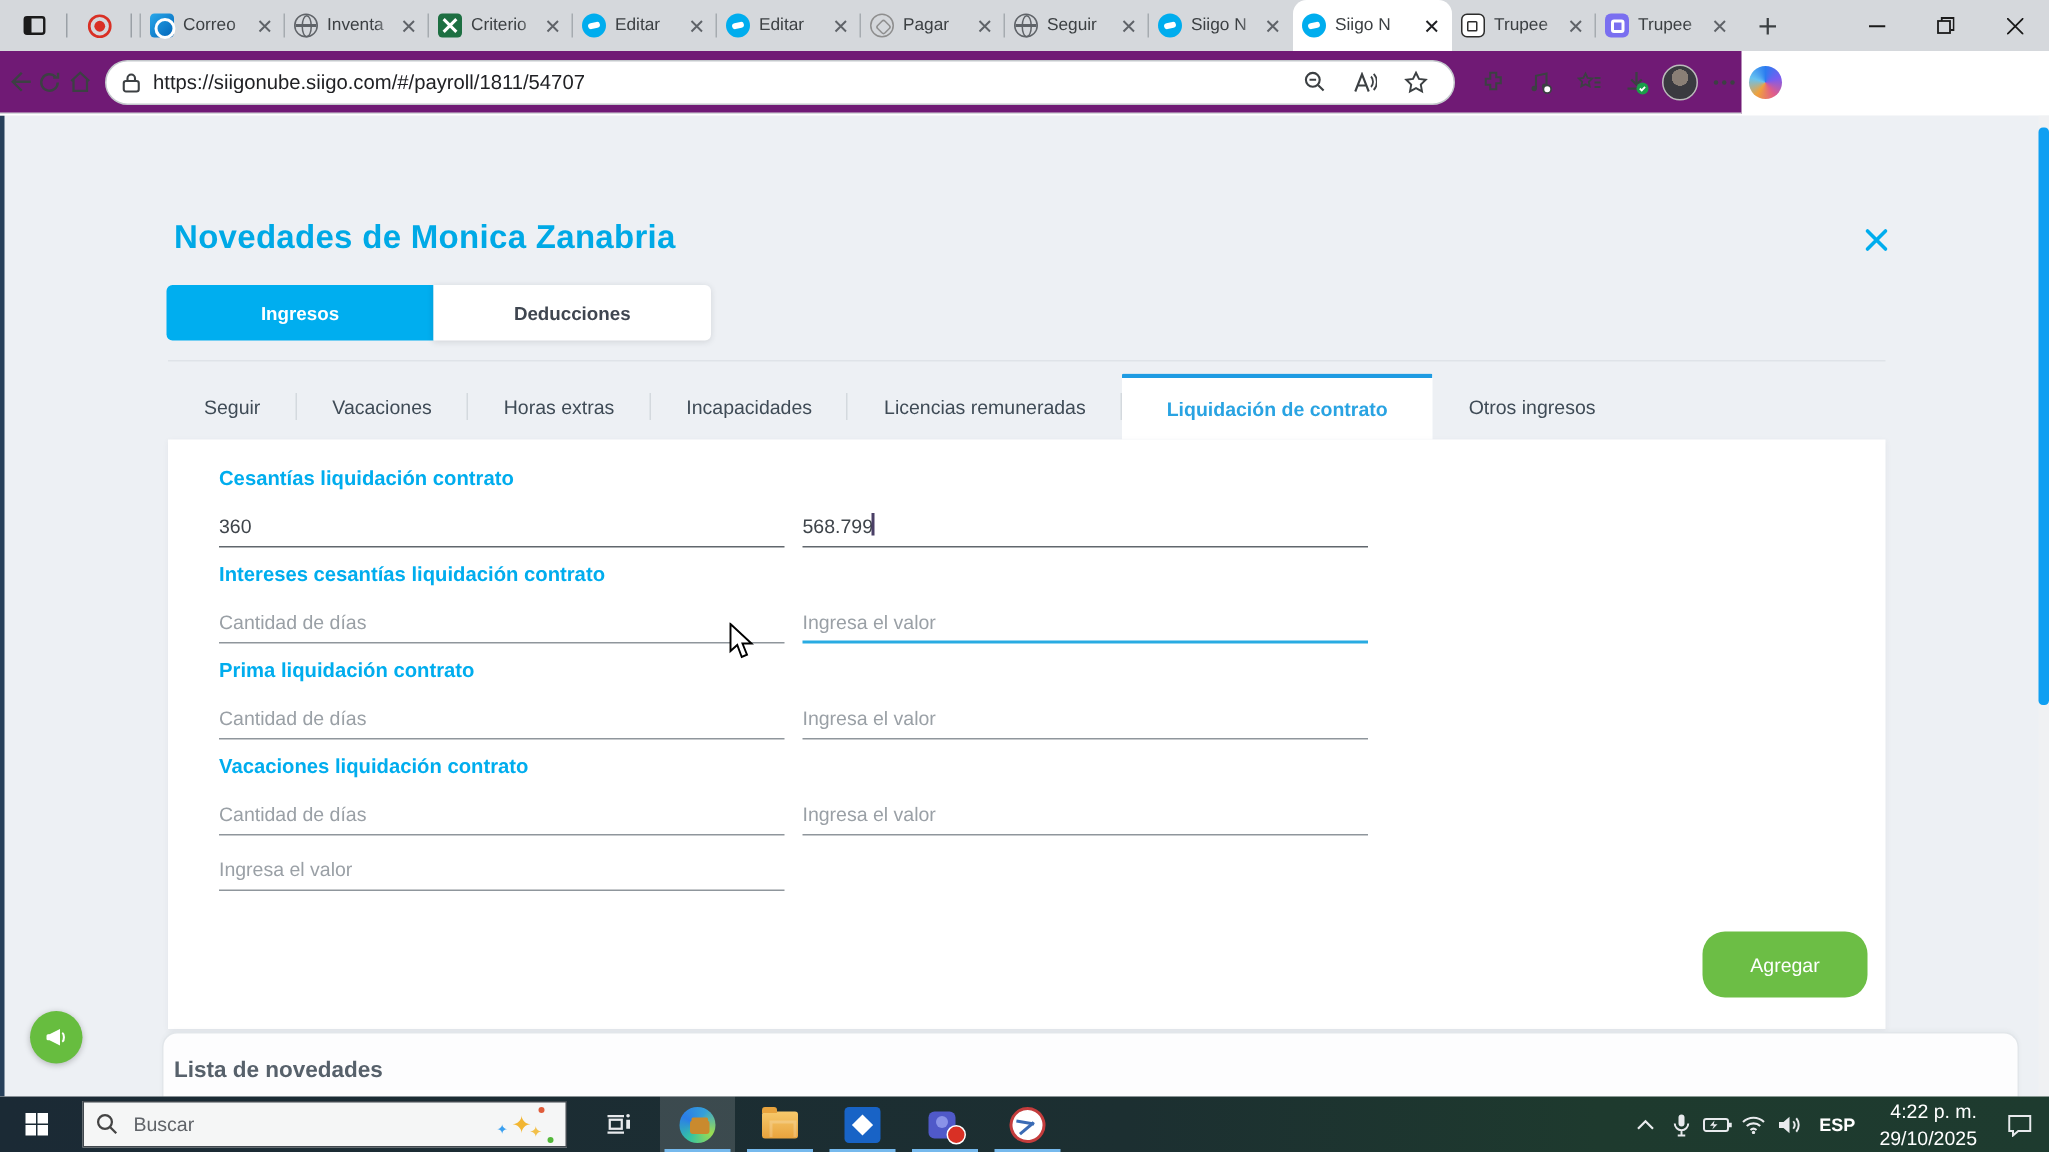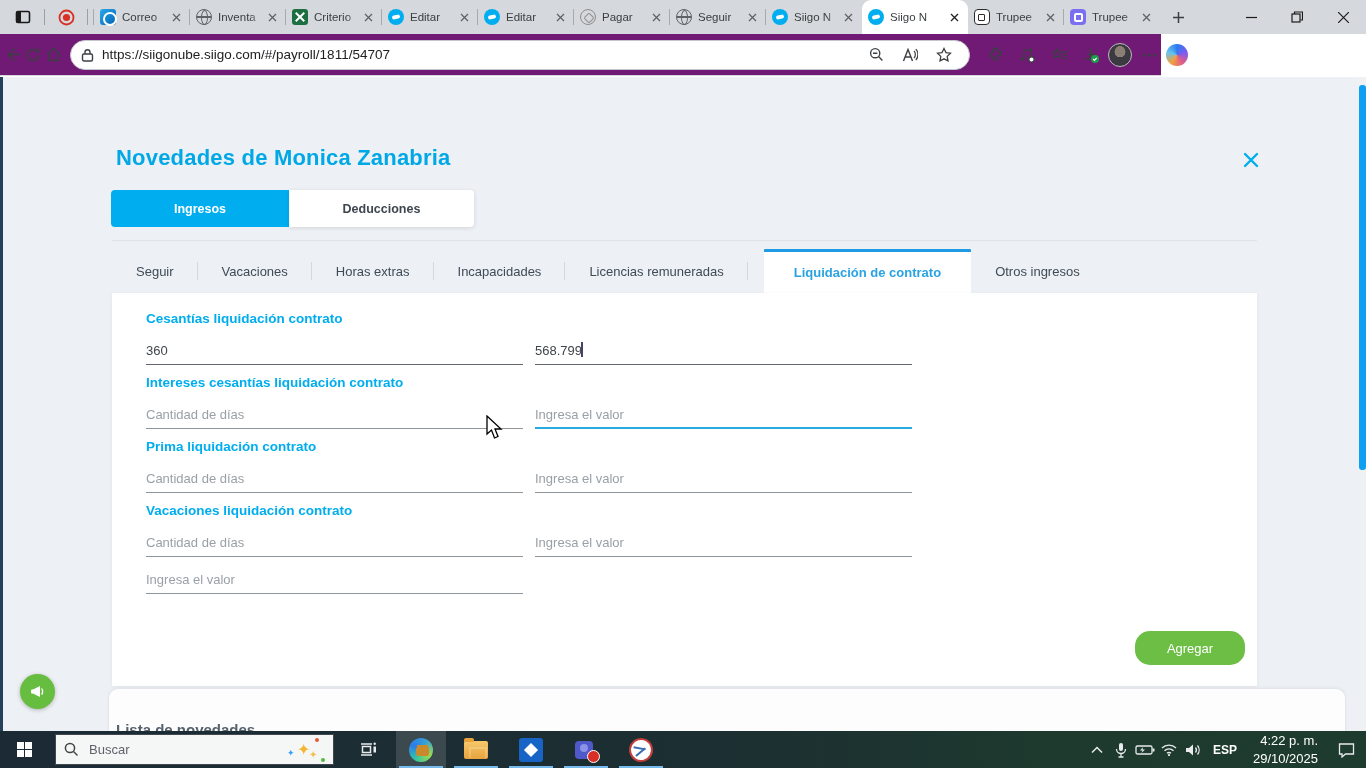--- a/index.html
+++ b/index.html
@@ -61,46 +61,46 @@
   .toggle-row { position:absolute; left:111px; top:113px; display:flex; }
   .toggle-btn { width:178px; height:37px; display:flex; align-items:center; justify-content:center; font-size:12.5px; font-weight:bold; }
   .toggle-btn.on { background:#00AEEF; color:#fff; border-radius:4px 0 0 4px; }
   .toggle-btn.off { background:#fff; color:#3f4650; width:185px; border-radius:0 4px 4px 0; box-shadow:0 1px 4px rgba(40,50,60,.14); }
 
   .top-divider { position:absolute; left:112px; top:163px; width:1145px; height:1px; background:#dfe3e8; }
 
   .subtabs { position:absolute; left:112px; top:172px; height:44px; display:flex; }
   .subtab { position:relative; height:44px; display:flex; align-items:center; justify-content:center; font-size:13px; color:#3f4b56; padding:0 24px; }
   .subtab:not(.active):not(:last-child)::after { content:""; position:absolute; right:0; top:13px; width:1px; height:18px; background:#d4d9de; }
-  .subtab.active { background:#fff; border-top:3px solid #1e9be2; color:#29a3e2; font-weight:bold; padding:16px 30px; border-radius:1px 1px 0 0;margin-left:16px; }
+  .subtab.active { background:#fff; border-top:3px solid #1e9be2; color:#29a3e2; font-weight:bold; padding:16px 30px; border-radius:1px 1px 0 0; }
 
   .card { position:absolute; left:112px; top:216px; width:1145px; height:393px; background:#fff; box-shadow:0 1px 4px rgba(60,70,80,.06); padding:18px 0 0 34px; }
   .sec-label { font-size:13.5px; font-weight:bold; color:#00ADEE; margin-bottom:12px; }
   .fields-row { display:flex; gap:12px; margin-bottom:10px; }
   .field { width:377px; position:relative; }
   .field input { width:100%; border:none; outline:none; border-bottom:1px solid #8f969c; padding:5px 0 6px 0; font-size:13px; font-family:"Liberation Sans",sans-serif; color:#3f454b; background:transparent; }
   .field input::placeholder { color:#9aa0a6; opacity:1; }
   .field.filled input { border-bottom-color:#61676d; }
   .field.focused input { border-bottom:2px solid #29ABE2; padding-bottom:5px; }
   .caret { position:absolute; left:46px; top:4px; width:1.5px; height:15px; background:#4a3f66; }
-  .add-btn { position:absolute; right:12px; bottom:21px; width:110px; height:34px; border:none; border-radius:15px; background:#6CBE45; color:#fff; font-size:13px; font-family:"Liberation Sans",sans-serif; }
+  .add-btn { position:absolute; right:12px; bottom:21px; width:110px; height:44px; border:none; border-radius:15px; background:#6CBE45; color:#fff; font-size:13px; font-family:"Liberation Sans",sans-serif; }
 
   .list-panel { position:absolute; left:108px; top:611px; width:1238px; height:60px; background:#fdfdfe; border:1px solid #e2e6ea; border-bottom:none; border-radius:10px 10px 0 0; box-shadow:0 -1px 3px rgba(60,70,80,.04); }
-  .list-title { position:absolute; left:7px; top:32px; font-size:15px; font-weight:bold; color:#57616b; }
+  .list-title { position:absolute; left:7px; top:16px; font-size:15px; font-weight:bold; color:#57616b; }
 
   .fab { position:absolute; left:20px; top:597px; width:35px; height:35px; border-radius:50%; background:#67BD3F; display:flex; align-items:center; justify-content:center; box-shadow:0 1px 4px rgba(0,0,0,.25); }
 
   .cursor { position:absolute; left:486px; top:338px; z-index:50; }
 
   
   .taskbar { position:absolute; left:0; top:731px; width:1366px; height:37px; background:linear-gradient(90deg,#1b2a35 0%, #1c2f31 55%, #1e3a2e 78%, #1e3b2f 100%); display:flex; align-items:center; z-index:10; }
   .start-btn { width:48px; height:37px; display:flex; align-items:center; justify-content:center; }
   .win-logo { width:15px; height:15px; display:grid; grid-template-columns:7px 7px; grid-template-rows:7px 7px; gap:1px; }
   .win-logo i { background:#fff; }
-  .search-box { width:279px; height:31px; background:#f5f6f6; border:1px solid #41484e; display:flex; align-items:center; padding:0 8px; margin-left:7px;justify-content:flex-end; }
+  .search-box { width:323px; height:31px; background:#f5f6f6; border:1px solid #41484e; display:flex; align-items:center; padding:0 8px; margin-left:7px;justify-content:flex-end; }
   .search-text { font-size:13px; color:#5f6368; margin-left:10px; flex:1; }
   .sparkles { position:relative; width:40px; height:24px; }
   .spark-main { position:absolute; left:12px; top:2px; font-size:16px; color:#f2b632; }
   .spark-small { position:absolute; left:2px; top:10px; font-size:9px; color:#3aa0f0; }
   .spark-small2 { position:absolute; left:24px; top:11px; font-size:10px; color:#f2c04a; }
   .dot { position:absolute; border-radius:50%; }
   .taskview-btn { width:40px; height:37px; margin-left:14px; display:flex; align-items:center; justify-content:center; }
   .app-icons { display:flex; margin-left:8px; }
   .app-slot { position:relative; width:50px; height:37px; display:flex; align-items:center; justify-content:center; margin-right:5px; }
   .app-slot.active-app { background:rgba(255,255,255,.14); }

